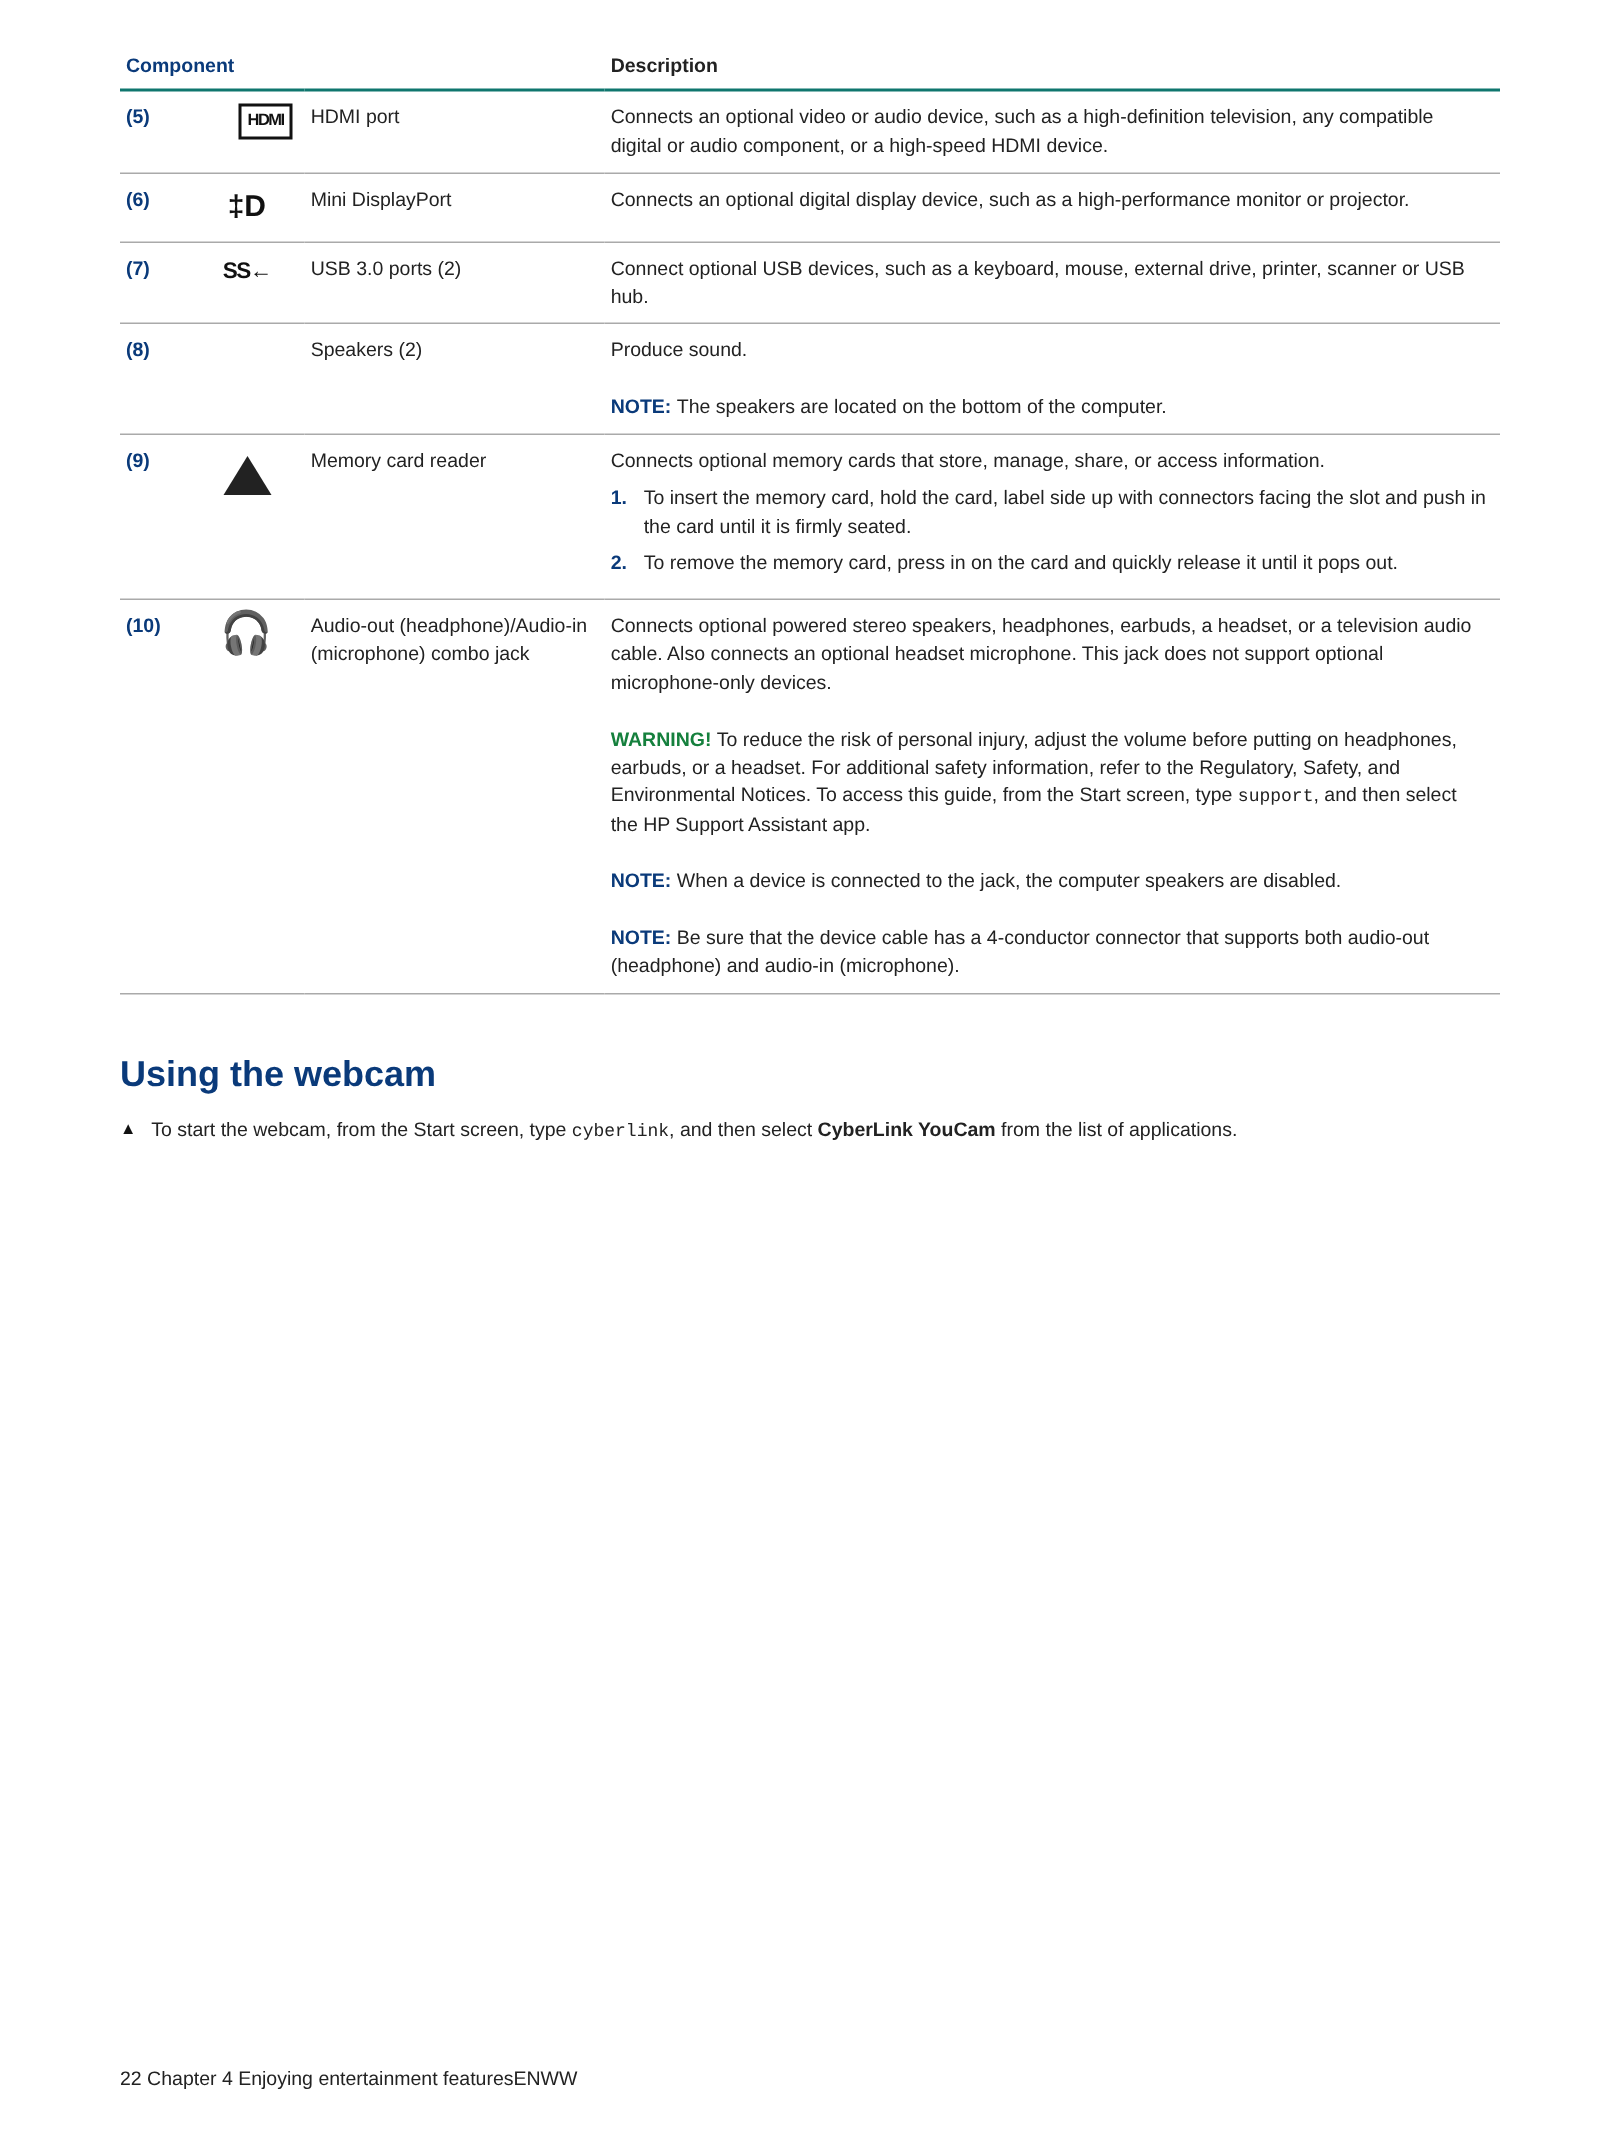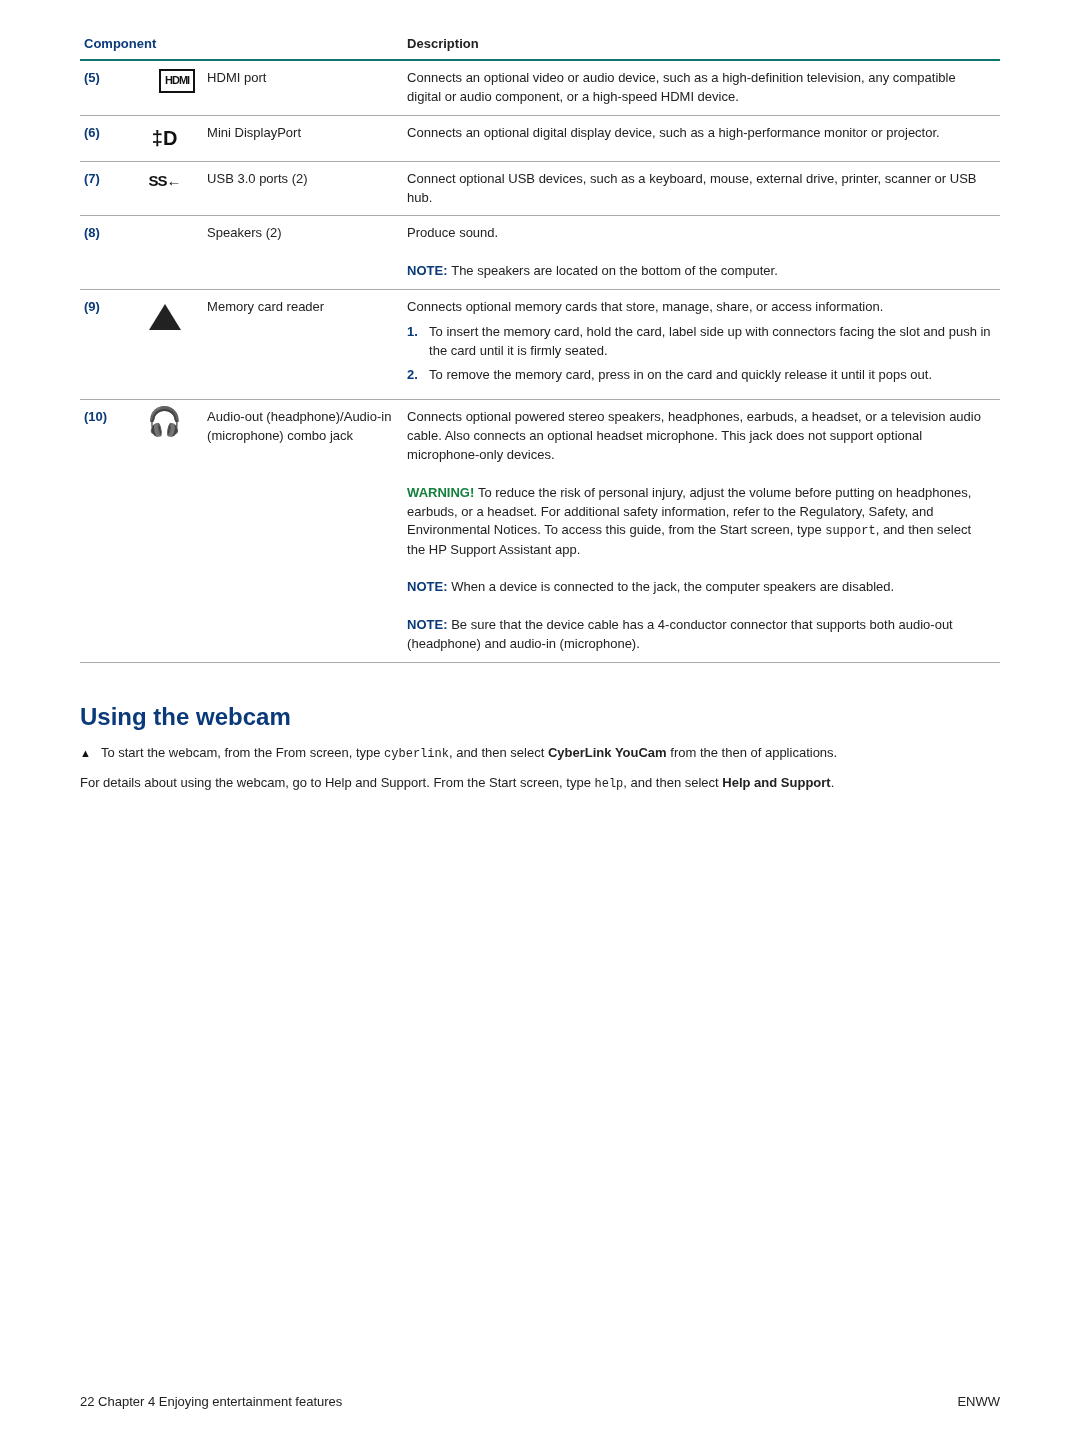--- a/index.html
+++ b/index.html
@@ -128,25 +128,24 @@
     }
 
     code {
       font-family: 'Courier New', monospace;
       font-size: 12px;
     }
 
     
     .page-footer {
       position: absolute;
-      bottom: 28px;
+      bottom: 44px;
       left: 80px;
       right: 80px;
       display: flex;
-      justify-content: space-between;
       font-size: 13px;
       color: #222;
     }
   </style>
 </head>
 <body>
 
 <table class="component-table">
   <thead>
     <tr>
@@ -234,25 +233,22 @@
     </tr>
   </tbody>
 </table>
 
 <div>
   <h2 class="section-heading">Using the webcam</h2>
 
   <div class="bullet-item">
     <span class="bullet-triangle">▲</span>
     <span>
-      <span>To start the webcam, from the From screen, type </span><code>cyberlink</code><span>, and then select </span><strong>CyberLink YouCam</strong><span> from the then of applications.</span>
+      <span>To start the webcam, from the Start screen, type </span><code>cyberlink</code><span>, and then select </span><strong>CyberLink YouCam</strong><span> from the list of applications.</span>
     </span>
   </div>
 
-  <p class="section-body">
-    <span>For details about using the webcam, go to Help and Support. From the Start screen, type </span><code>help</code><span>, and then select </span><strong>Help and Support</strong><span>.</span>
-  </p>
 </div>
 
 <div class="page-footer">
   <span>22    Chapter 4   Enjoying entertainment features</span>
   <span>ENWW</span>
 </div>
 
 </body></html>

